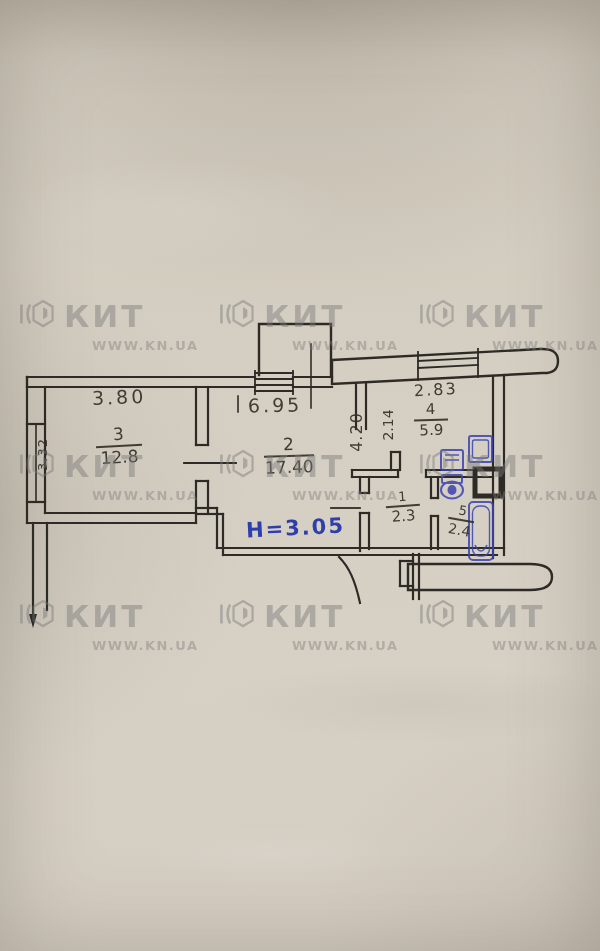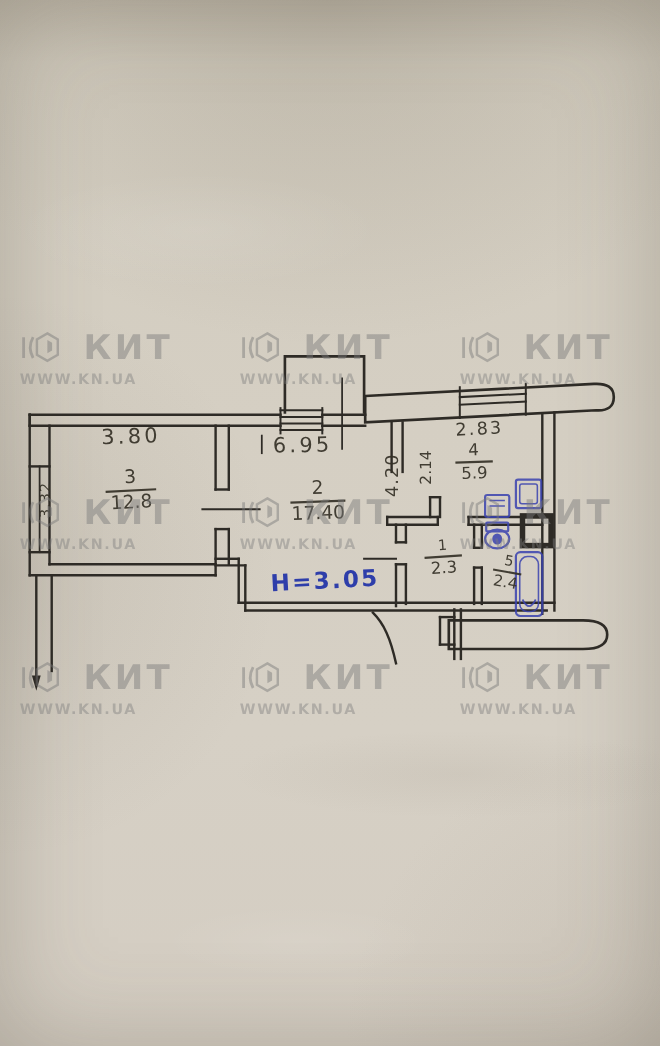--- a/index.html
+++ b/index.html
@@ -22,23 +22,23 @@
   .lbl{position:absolute;color:#353127;opacity:.92;line-height:1;}
   .dim{letter-spacing:3px;font-size:19px;}
   .frac{display:flex;flex-direction:column;align-items:center;gap:2px;}
   .frac .num{font-size:17px;}
   .frac .bar{border-top:2.2px solid #353127;}
   .frac .den{font-size:17px;}
   .vert{transform:rotate(-90deg);text-align:center;}
   .blue-note{color:#2637a9;font-weight:bold;font-size:21px;letter-spacing:2px;opacity:.95;}
   
   .wm{position:absolute;width:190px;color:#7d7d7d;pointer-events:none;}
-  .wm-row1{display:flex;align-items:center;gap:20px;opacity:.45;}
+  .wm-row1{display:flex;align-items:flex-start;gap:8px;opacity:.45;}
   .wm-brand{font-size:31px;font-weight:bold;letter-spacing:3px;color:#7a7a7a;}
-  .wm-url{margin-top:4px;font-size:13px;font-weight:bold;letter-spacing:1.5px;opacity:.42;color:#7d7d7d;}
+  .wm-url{margin-left:74px;margin-top:4px;font-size:13px;font-weight:bold;letter-spacing:1.5px;opacity:.42;color:#7d7d7d;}
 </style>
 </head>
 <body>
 
 <div id="photo">
   <div class="texture"></div>
 
   <svg class="plan" width="600" height="951" viewBox="0 0 600 951">
     <g stroke="#2e2b26" stroke-width="2.2" fill="none" stroke-linecap="square">
 

